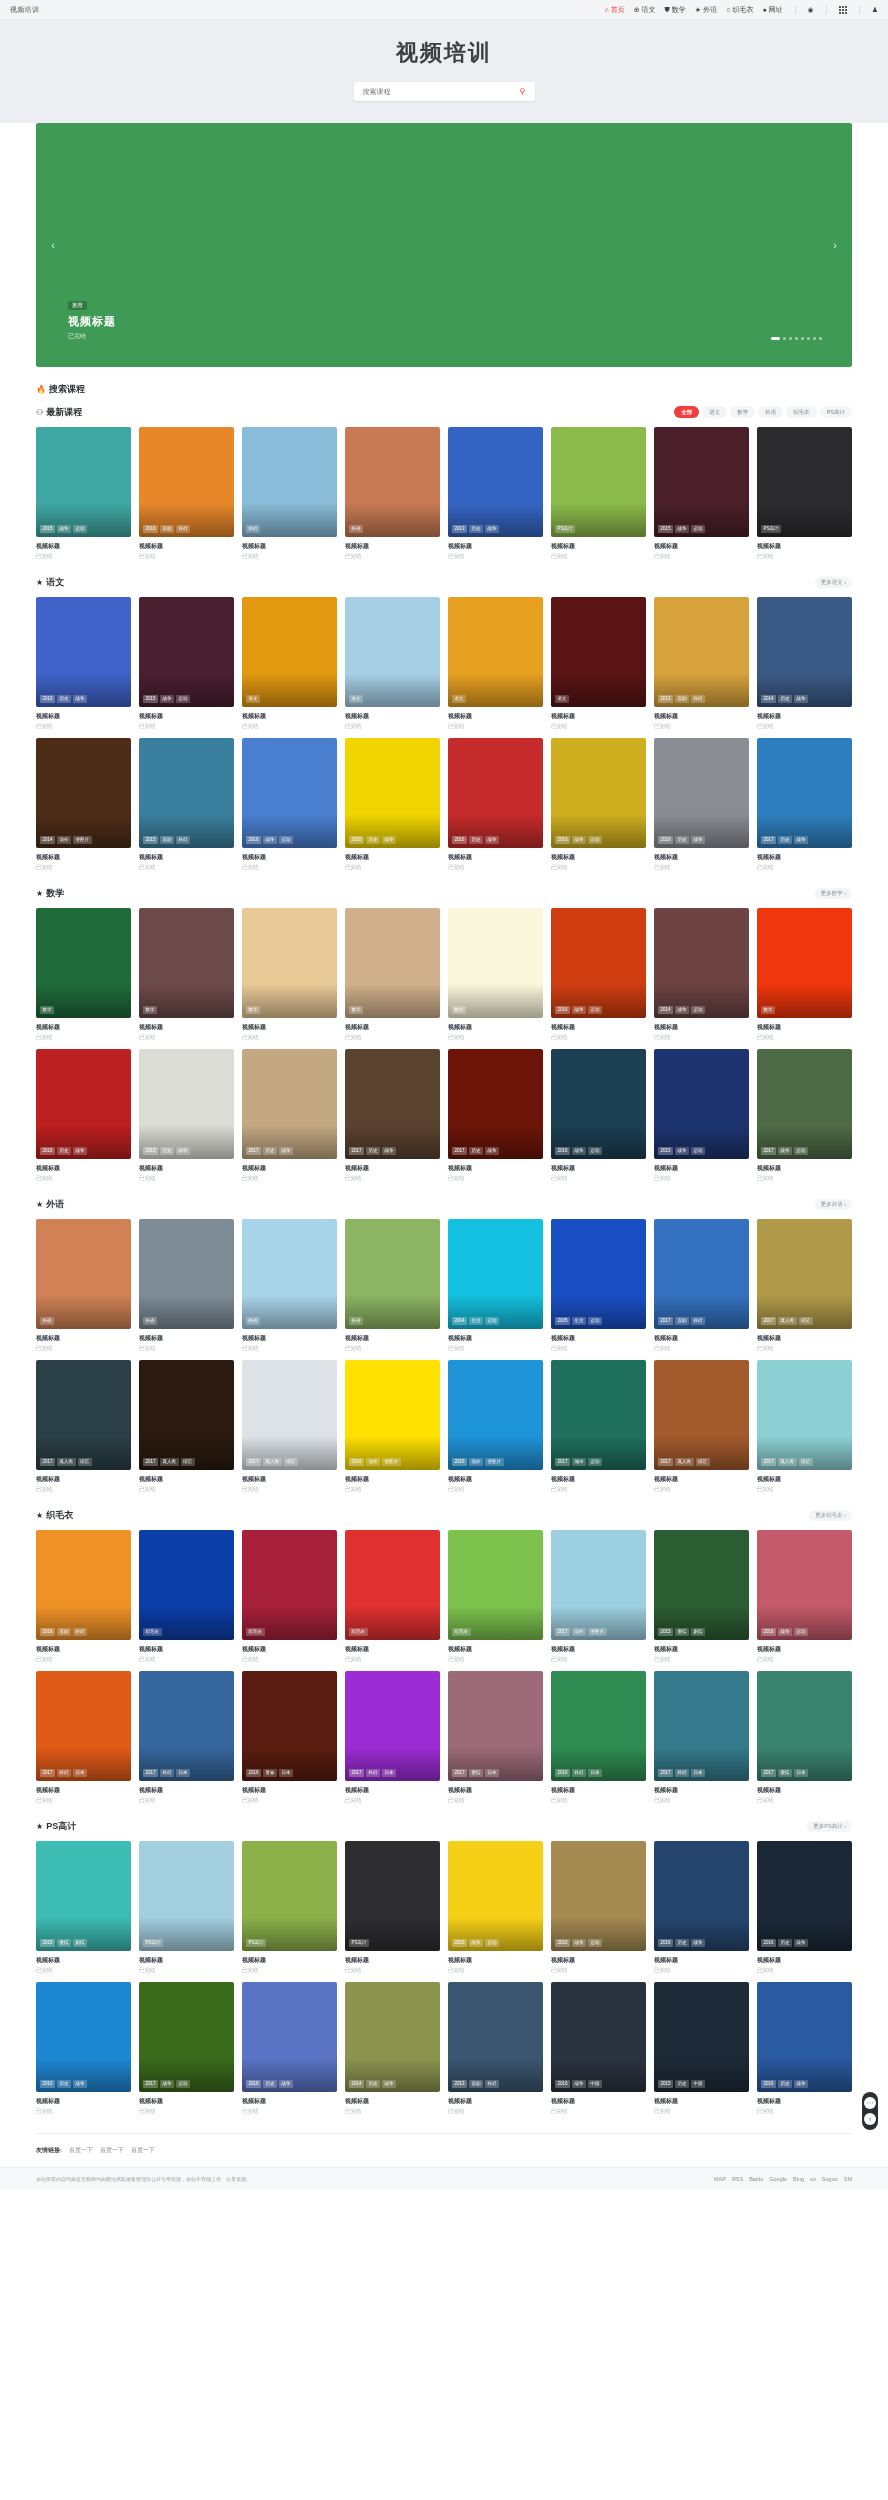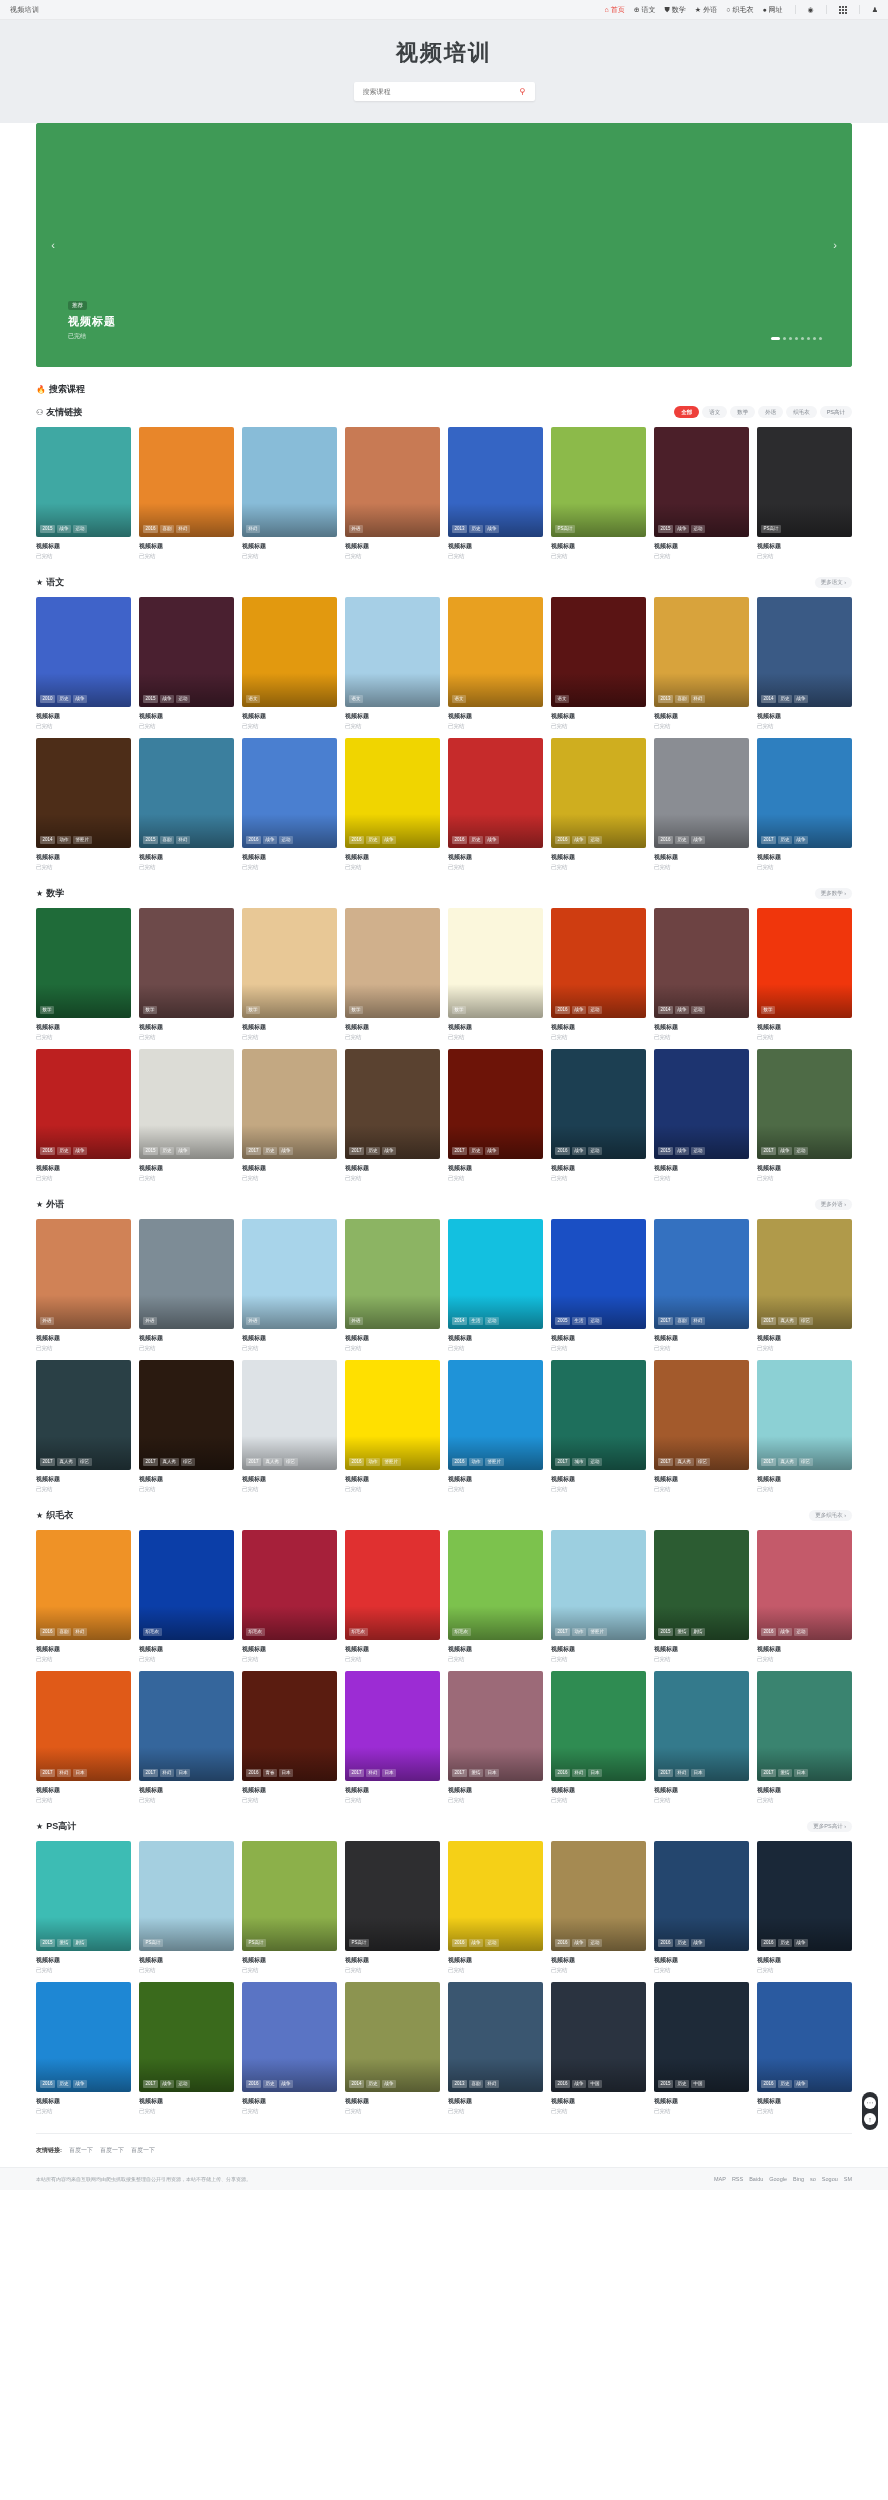--- a/index.html
+++ b/index.html
@@ -226,21 +226,21 @@
           <span class="sec-ico">🔥</span>
           <span>搜索课程</span>
         </div>
       </div>
     </div>
 
     <div class="section" style="margin-top:2px;">
       <div class="sec-head">
         <div class="sec-title">
           <span class="sec-ico">⚇</span>
-          <span>友情链接</span>
+          <span>最新课程</span>
         </div>
         <div class="sec-right">
           <div class="filters" id="latest-filters">
               <div class="filter on">全部</div>
               <div class="filter">语文</div>
               <div class="filter">数学</div>
               <div class="filter">外语</div>
               <div class="filter">织毛衣</div>
               <div class="filter">PS高计</div>
             </div>

